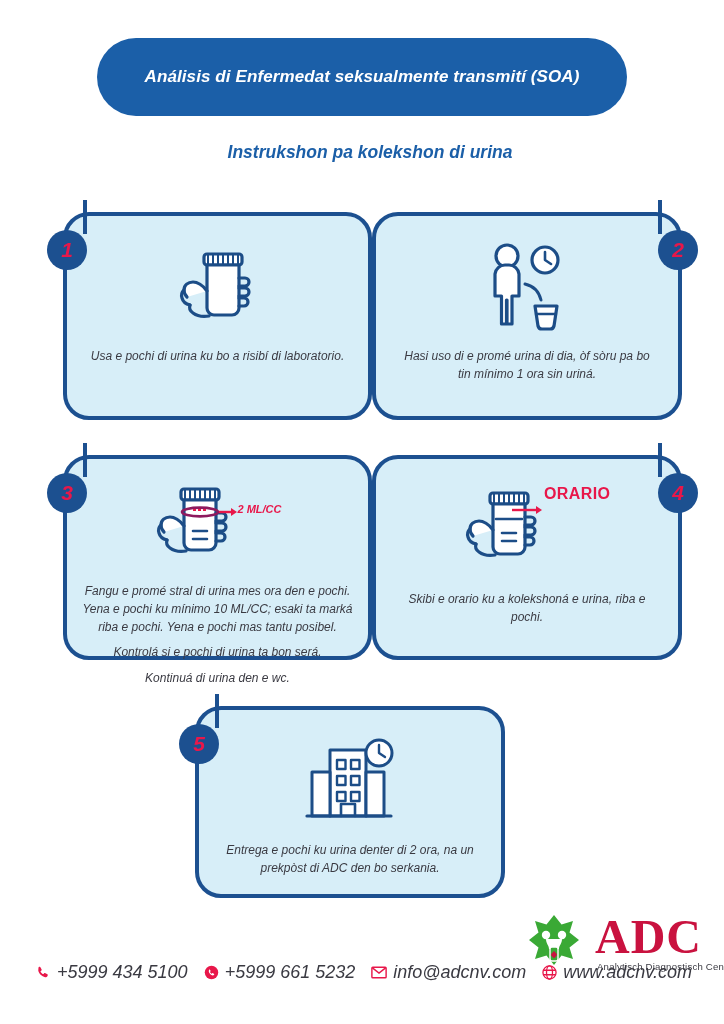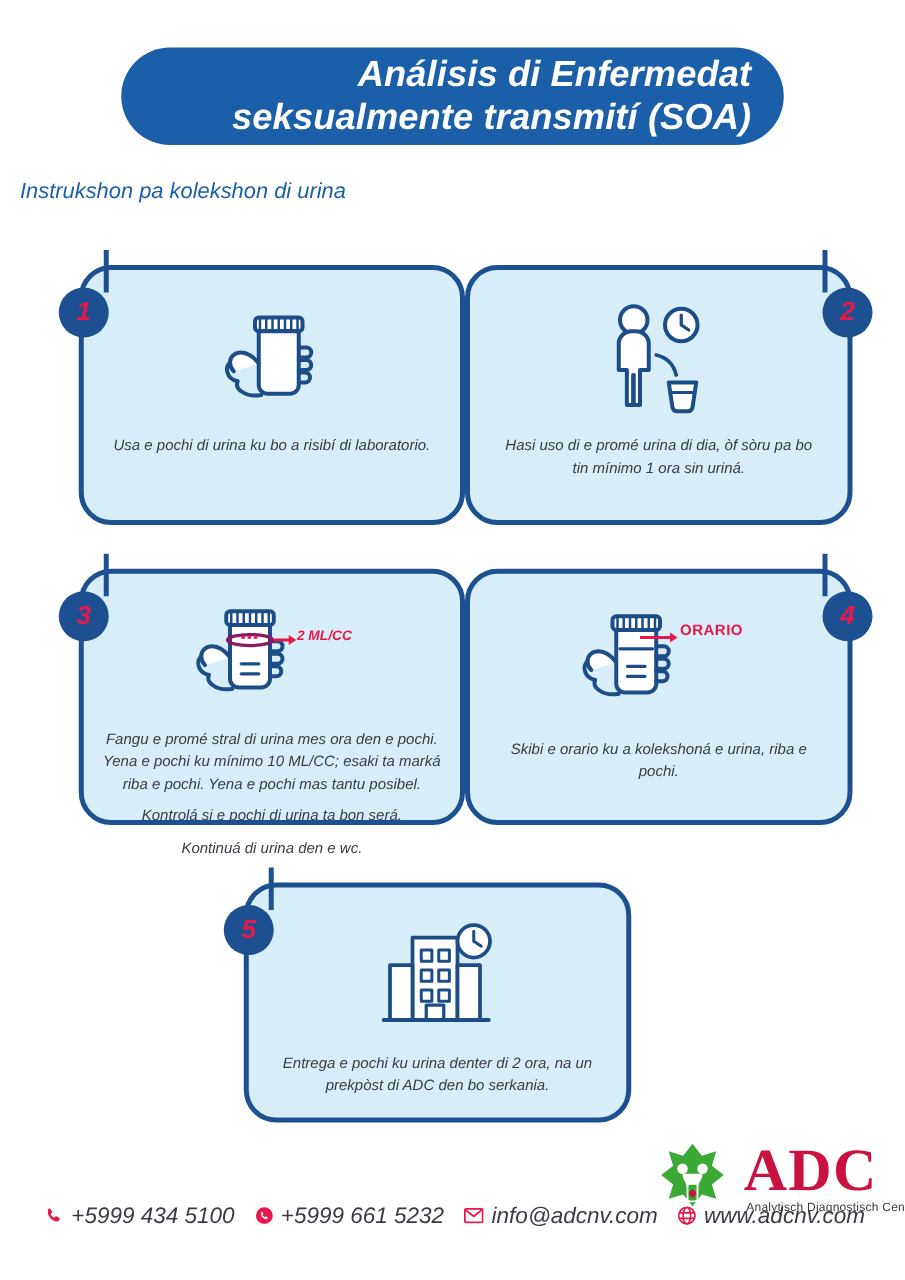--- a/index.html
+++ b/index.html
@@ -12,26 +12,26 @@
 
   
   .title-bar{
     position:absolute;left:97px;top:38px;width:530px;height:78px;
     background:#1b5fa8;border-radius:39px;
     display:flex;align-items:center;justify-content:center;
     box-sizing:border-box;padding:4px 26px;
   }
   .title-bar .title-text{
     color:#ffffff;font-weight:bold;font-style:italic;
-    font-size:29px;line-height:1.18;text-align:right;
+    font-size:17px;line-height:1.18;text-align:left;
     letter-spacing:.1px;
   }
   .subtitle{
-    position:absolute;left:0;right:0;top:142px;
-    color:#1b5fa8;font-weight:normal;font-style:italic;font-size:17.5px;padding-left:16px;
+    position:absolute;left:0;right:0;top:142px;text-align:center;
+    color:#1b5fa8;font-weight:bold;font-style:italic;font-size:17.5px;padding-left:16px;
   }
 
   
   .card{
     position:absolute;box-sizing:border-box;
     background:#d7eef8;border:4px solid #1c5090;border-radius:26px;
   }
   .card .inner{
     position:absolute;inset:0;display:flex;flex-direction:column;
     align-items:center;padding-top:14px;
@@ -199,21 +199,21 @@
             <path d="M24 67c-1 3 0 6 3 8 4 3 10 4 16 3"></path>
             <path d="M73 40h6a4 4 0 0 1 0 8h-6"></path>
             <path d="M73 50h6a4 4 0 0 1 0 8h-6"></path>
             <path d="M73 60h5a4 4 0 0 1 0 8h-5"></path>
             <path d="M44 42h26" stroke-width="2.6"></path>
             <path d="M50 56h14M50 64h14" stroke-width="2.6"></path>
           </g>
           <path d="M60 33h26" stroke="#e8174a" stroke-width="2.4"></path>
           <path d="M84 29l6 4-6 4z" fill="#e8174a"></path>
         </svg>
-        <span style="position:absolute;left:92px;top:24px;color:#e8174a;font-weight:bold;font-size:12px;letter-spacing:.4px;white-space:nowrap;">ORARIO</span>
+        <span style="position:absolute;left:92px;top:12px;color:#e8174a;font-weight:bold;font-size:16px;letter-spacing:.4px;white-space:nowrap;">ORARIO</span>
       </div>
       <div class="card-text">
         <p>Skibi e orario ku a kolekshoná e urina, riba e pochi.</p>
       </div>
     </div>
   </div>
 
   <div class="card" id="card5">
     <div class="badge-stem" style="left:16px;top:-16px;"></div>
     <div class="badge left">

